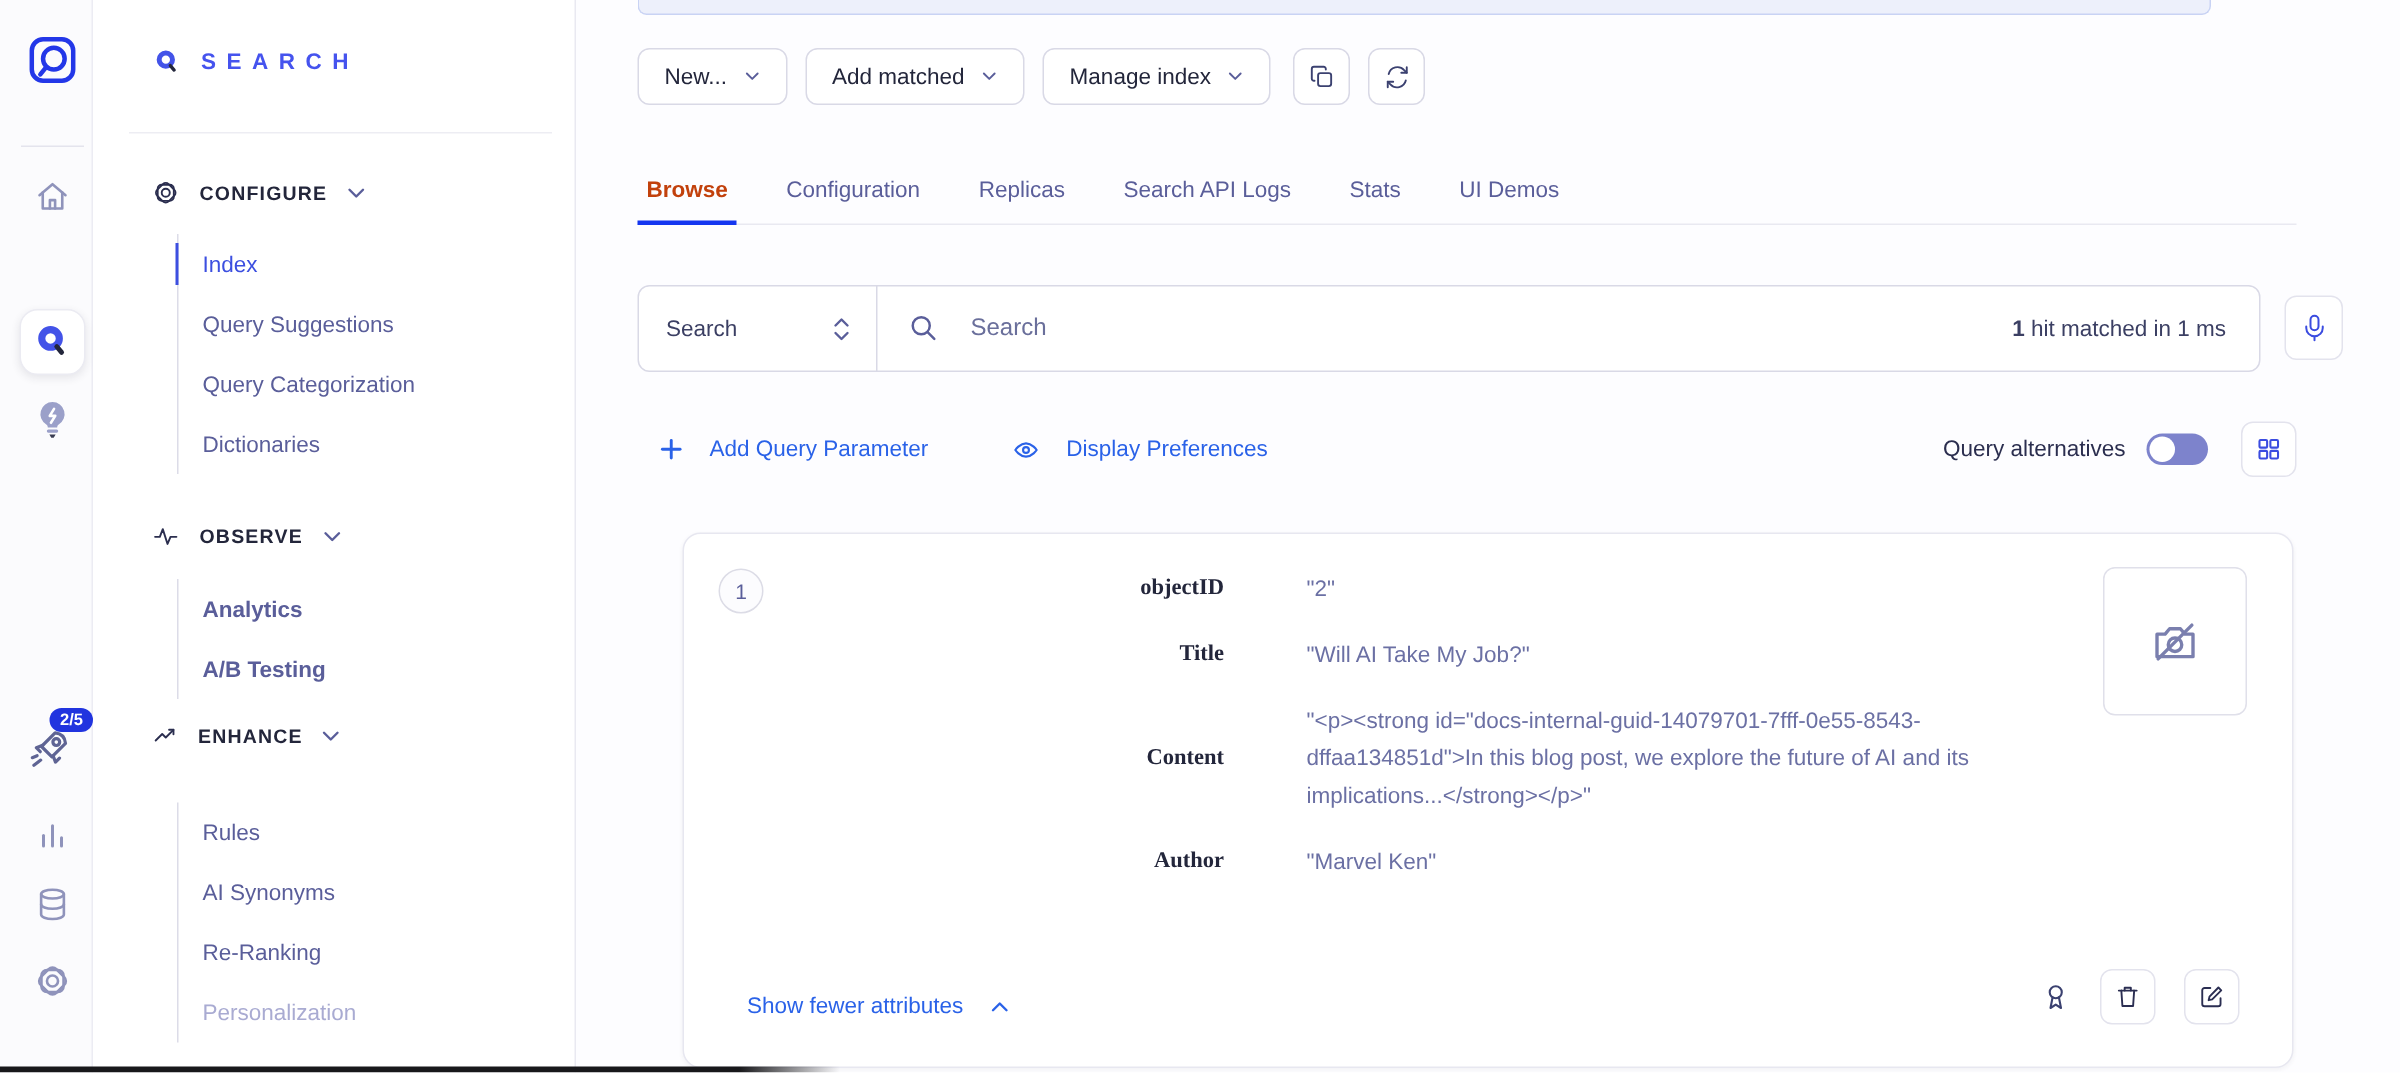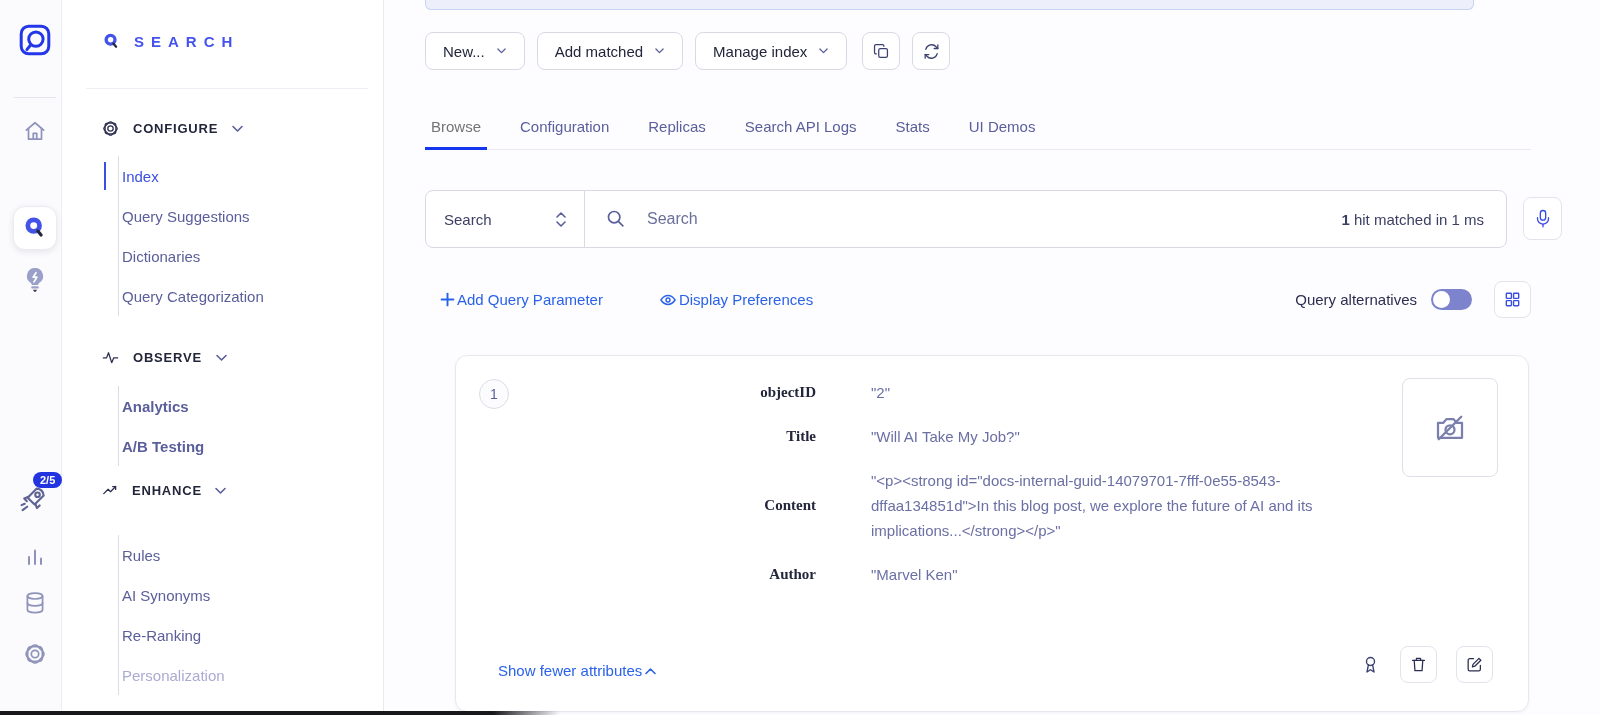--- a/index.html
+++ b/index.html
@@ -24,21 +24,21 @@
 
   
   .sidebar { position:absolute; left:70px; top:0; width:314px; height:715px;
              background:#ffffff; border-right:1px solid #e9e9f1; }
   .sidebar .abs { position:absolute; }
   .sb-title { left:32px; top:32px; display:flex; align-items:center; gap:13px; }
   .sb-title-text { font-size:15px; font-weight:700; letter-spacing:7px; color:#4553ee; }
   .sb-divider { left:16px; top:88px; width:282px; height:1px; background:#ededf3; }
   .sb-section { display:flex; align-items:center; gap:13px; left:31px; }
   .sb-section-label { font-size:13px; font-weight:700; letter-spacing:.8px; color:#23263b; }
-  .sb-group { left:48px; border-left:1px solid #dcdce8; padding-left:3px; }
+  .sb-group { left:48px; border-left:1px solid #dcdce8; padding-left:16px; }
   .sb-item { height:40px; display:flex; align-items:center; font-size:15px; color:#5a5e9a;
              position:relative; cursor:pointer; white-space:nowrap; }
   .sb-item.active { color:#3c4fe0; }
   .sb-item.active::before { content:""; position:absolute; left:-18px; top:6px; bottom:6px;
              width:2px; background:#3c4fe0; }
   .sb-item.disabled { color:#a9abd2; }
 
   
   .content { position:absolute; left:384px; top:0; width:1216px; height:715px; background:#fdfdff; }
   .content .abs { position:absolute; }
@@ -49,39 +49,39 @@
   .toolbar { left:41px; top:32px; display:flex; gap:12px; }
   .btn { height:38px; background:#fff; border:1px solid #d9d9e6; border-radius:8px;
          display:flex; align-items:center; gap:11px; padding:4px 17px; font-size:15px; color:#23263b; cursor:pointer; }
   .btn .chev { color:#5a5e9a; }
   .icon-btn { width:38px; padding:0; justify-content:center; color:#3b4170; }
 
   .tabs { left:41px; top:105px; width:1106px; height:45px; display:flex; gap:27px;
           border-bottom:1px solid #e9e9f1; }
   .tab { height:45px; display:flex; align-items:center; padding:0 6px; font-size:15px;
          color:#5a5e9a; border-bottom:3px solid transparent; cursor:pointer; white-space:nowrap; }
-  .tab.active { color:#737373; font-weight:400; border-bottom-color:#1436f0; }
+  .tab.active { color:#c2410c; font-weight:700; border-bottom-color:#1436f0; }
 
   .search-row { left:41px; top:190px; display:flex; height:58px; }
   .mode-select { width:160px; background:#fff; border:1px solid #d9d9e6; border-radius:8px 0 0 8px;
          display:flex; align-items:center; justify-content:space-between; padding:0 16px 0 18px;
          font-size:15px; color:#3b3f63; cursor:pointer; }
   .search-box { width:923px; background:#fff; border:1px solid #d9d9e6; border-left-width:1px;
          margin-left:-1px; border-radius:0 8px 8px 0; display:flex; align-items:center;
          padding:0 22px 0 20px; }
   .search-box input { border:none; outline:none; background:transparent; font-size:16px;
          color:#3b3f63; flex:1; margin-left:20px; font-family:"Liberation Sans",sans-serif; }
   .search-box input::placeholder { color:#6a6f9b; }
   .hit-stats { font-size:15px; color:#3b3f63; white-space:nowrap; }
   .hit-stats b { font-weight:700; }
   .mic-btn { left:1139px; top:197px; width:39px; height:43px; background:#fff; border:1px solid #e3e3ed;
          border-radius:8px; display:flex; align-items:center; justify-content:center; color:#3b4ce0; cursor:pointer; }
 
   .query-row { left:56px; top:281px; width:1091px; height:37px; display:flex; align-items:center; }
-  .link { display:flex; align-items:center; gap:2px; color:#2a62e8; font-size:15px; cursor:pointer; }
+  .link { display:flex; align-items:center; gap:18px; color:#2a62e8; font-size:15px; cursor:pointer; }
   .qr-right { margin-left:auto; display:flex; align-items:center; }
   .qa-label { font-size:15px; color:#2b2e4f; }
   .toggle { margin-left:14px; width:41px; height:21px; border-radius:11px; background:#7d83cc;
             position:relative; cursor:pointer; }
   .toggle .knob { position:absolute; left:2px; top:2px; width:17px; height:17px; border-radius:50%;
             background:#fff; }
   .grid-btn { margin-left:22px; width:37px; height:37px; background:#fff; border:1px solid #e3e3ed;
             border-radius:8px; display:flex; align-items:center; justify-content:center; color:#3b4ce0; cursor:pointer; }
 
   
@@ -194,22 +194,22 @@
     <span class="sb-section-label">CONFIGURE</span>
     <span style="color:#5a5e9a;">
       <svg class="ic" width="13" height="10" viewBox="0 0 13 10">
           <path d="M2 2.5 l4.5 4.5 L11 2.5"></path>
         </svg>
     </span>
   </div>
   <div class="abs sb-group" style="top:156px;">
     <div class="sb-item active">Index</div>
     <div class="sb-item">Query Suggestions</div>
+    <div class="sb-item">Query Categorization</div>
     <div class="sb-item">Dictionaries</div>
-    <div class="sb-item">Query Categorization</div>
   </div>
 
   <div class="abs sb-section" style="top:348px;">
     <span style="color:#2b2e4f;">
       <svg class="ic" width="19" height="19" viewBox="0 0 24 24">
           <path d="M3 12.5 h4 l2.5-6.5 4 12.5 2.5-6 h5"></path>
         </svg>
     </span>
     <span class="sb-section-label">OBSERVE</span>
     <span style="color:#5a5e9a;">

